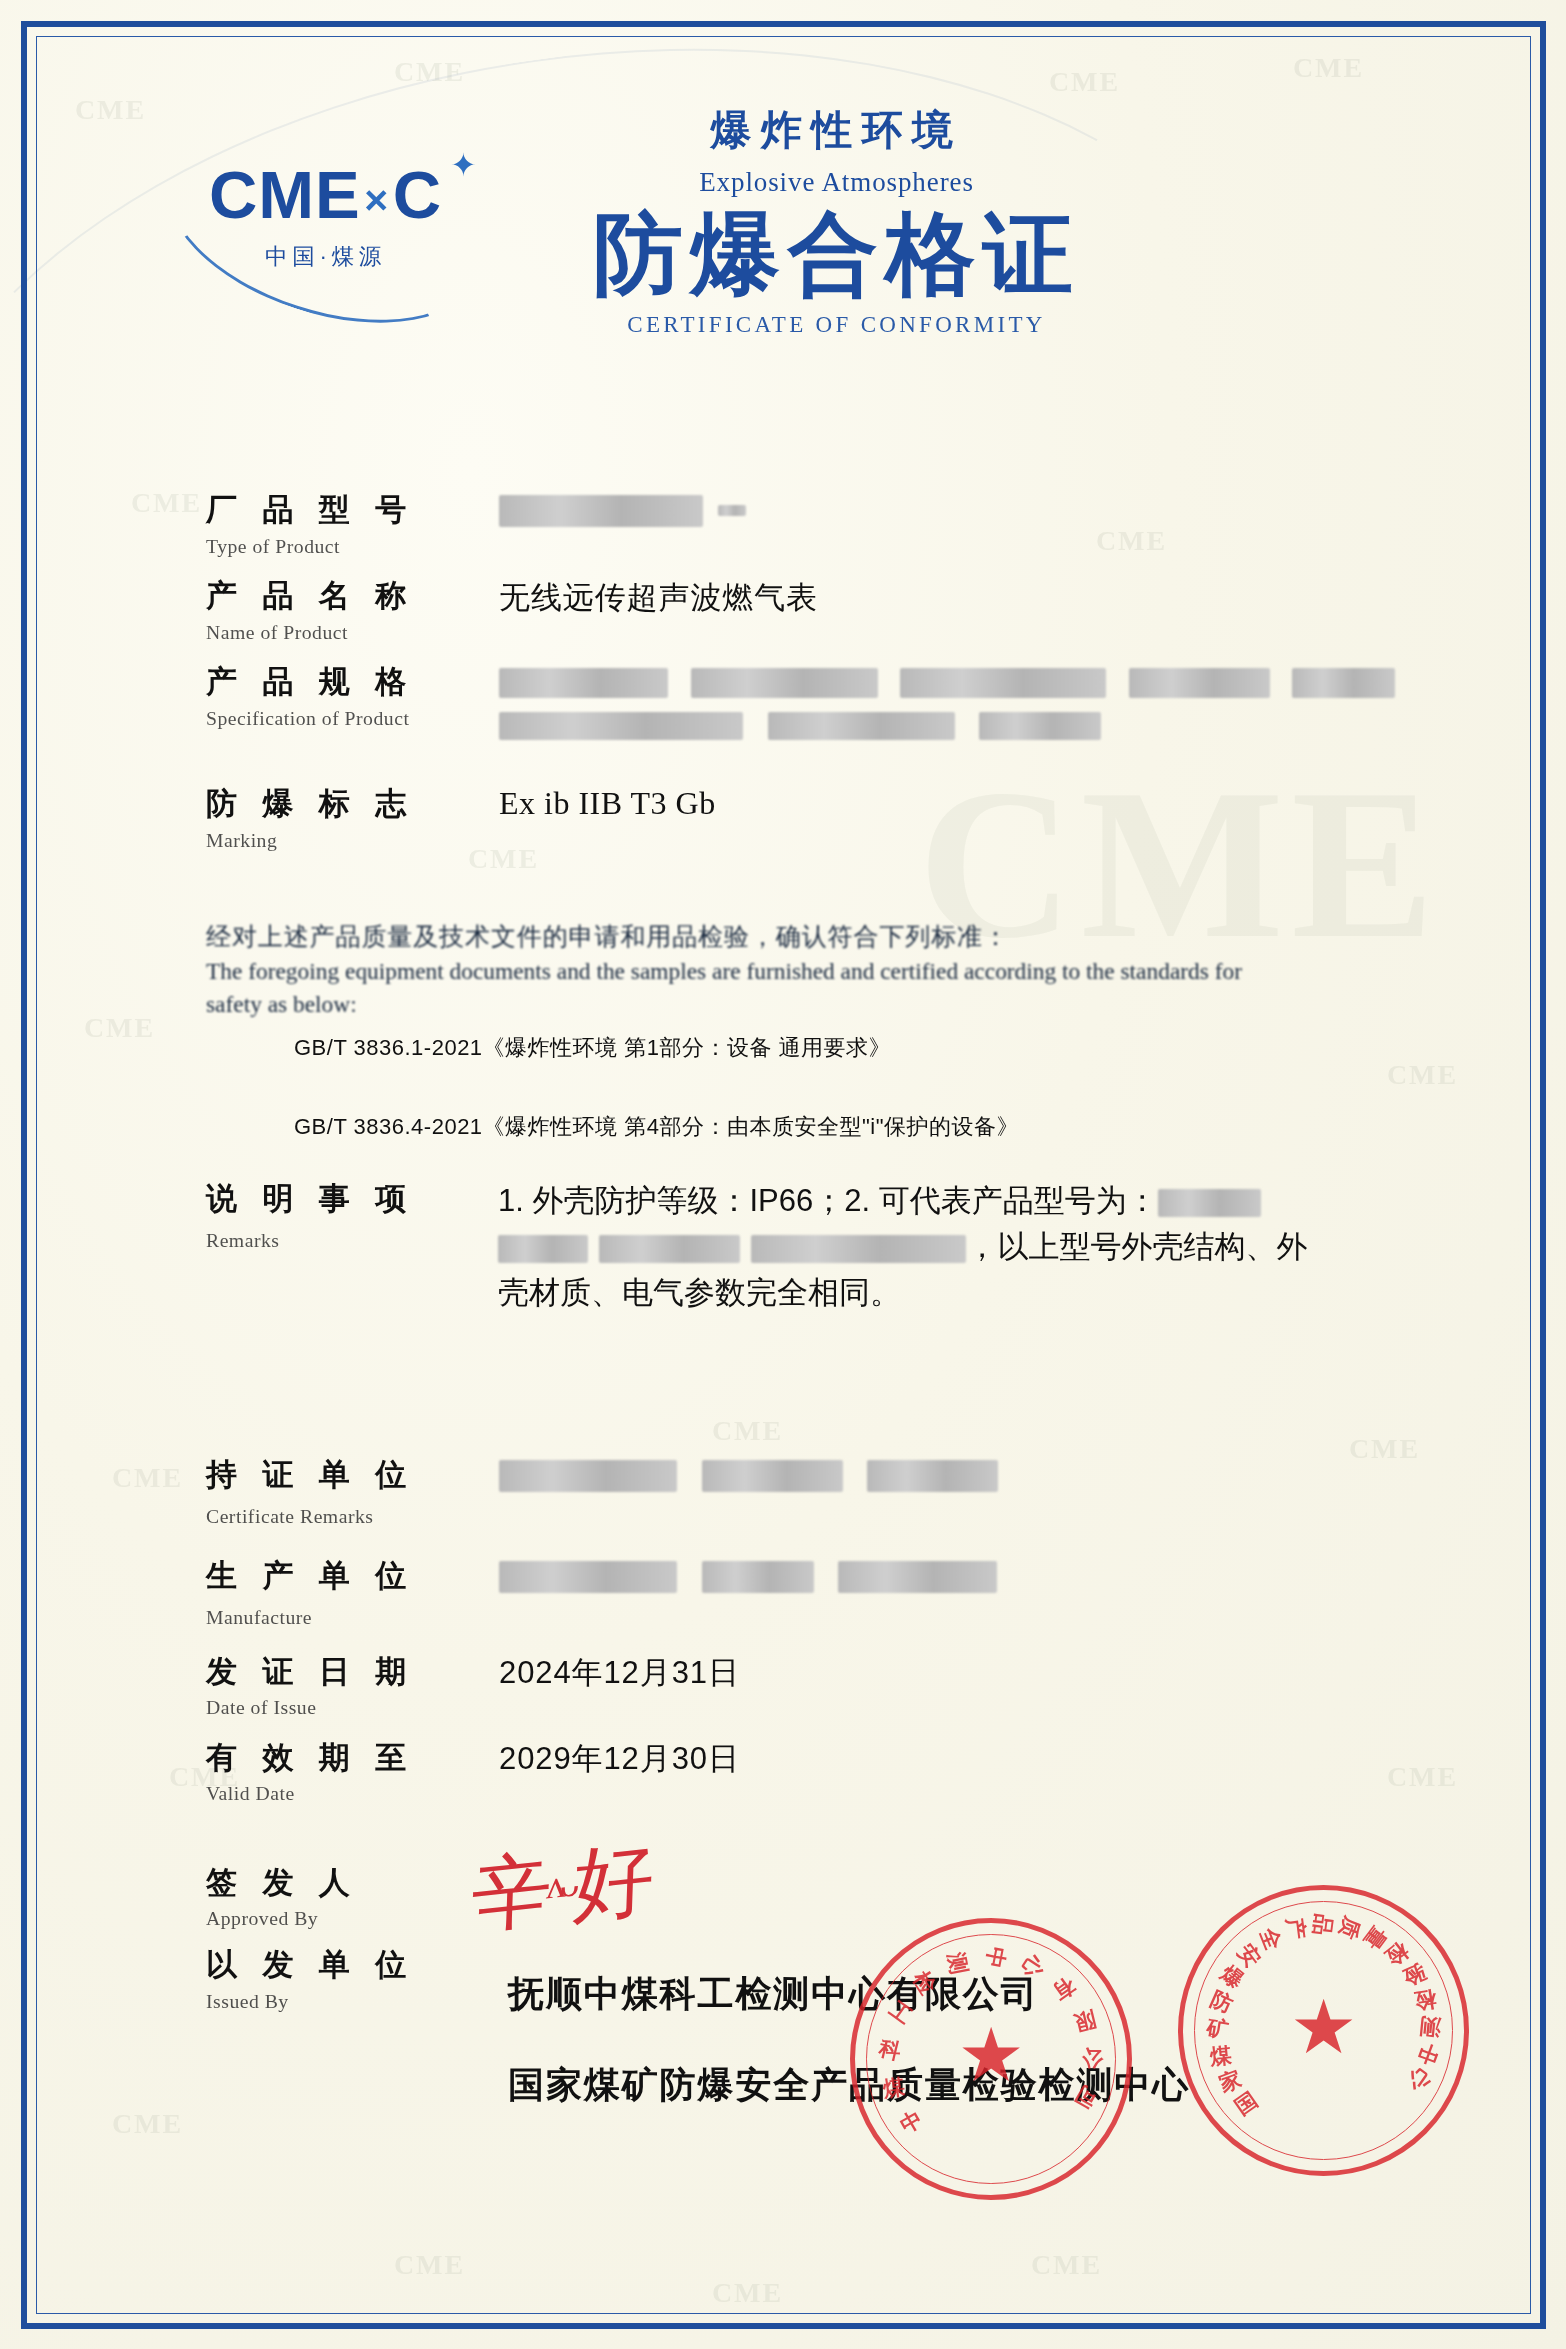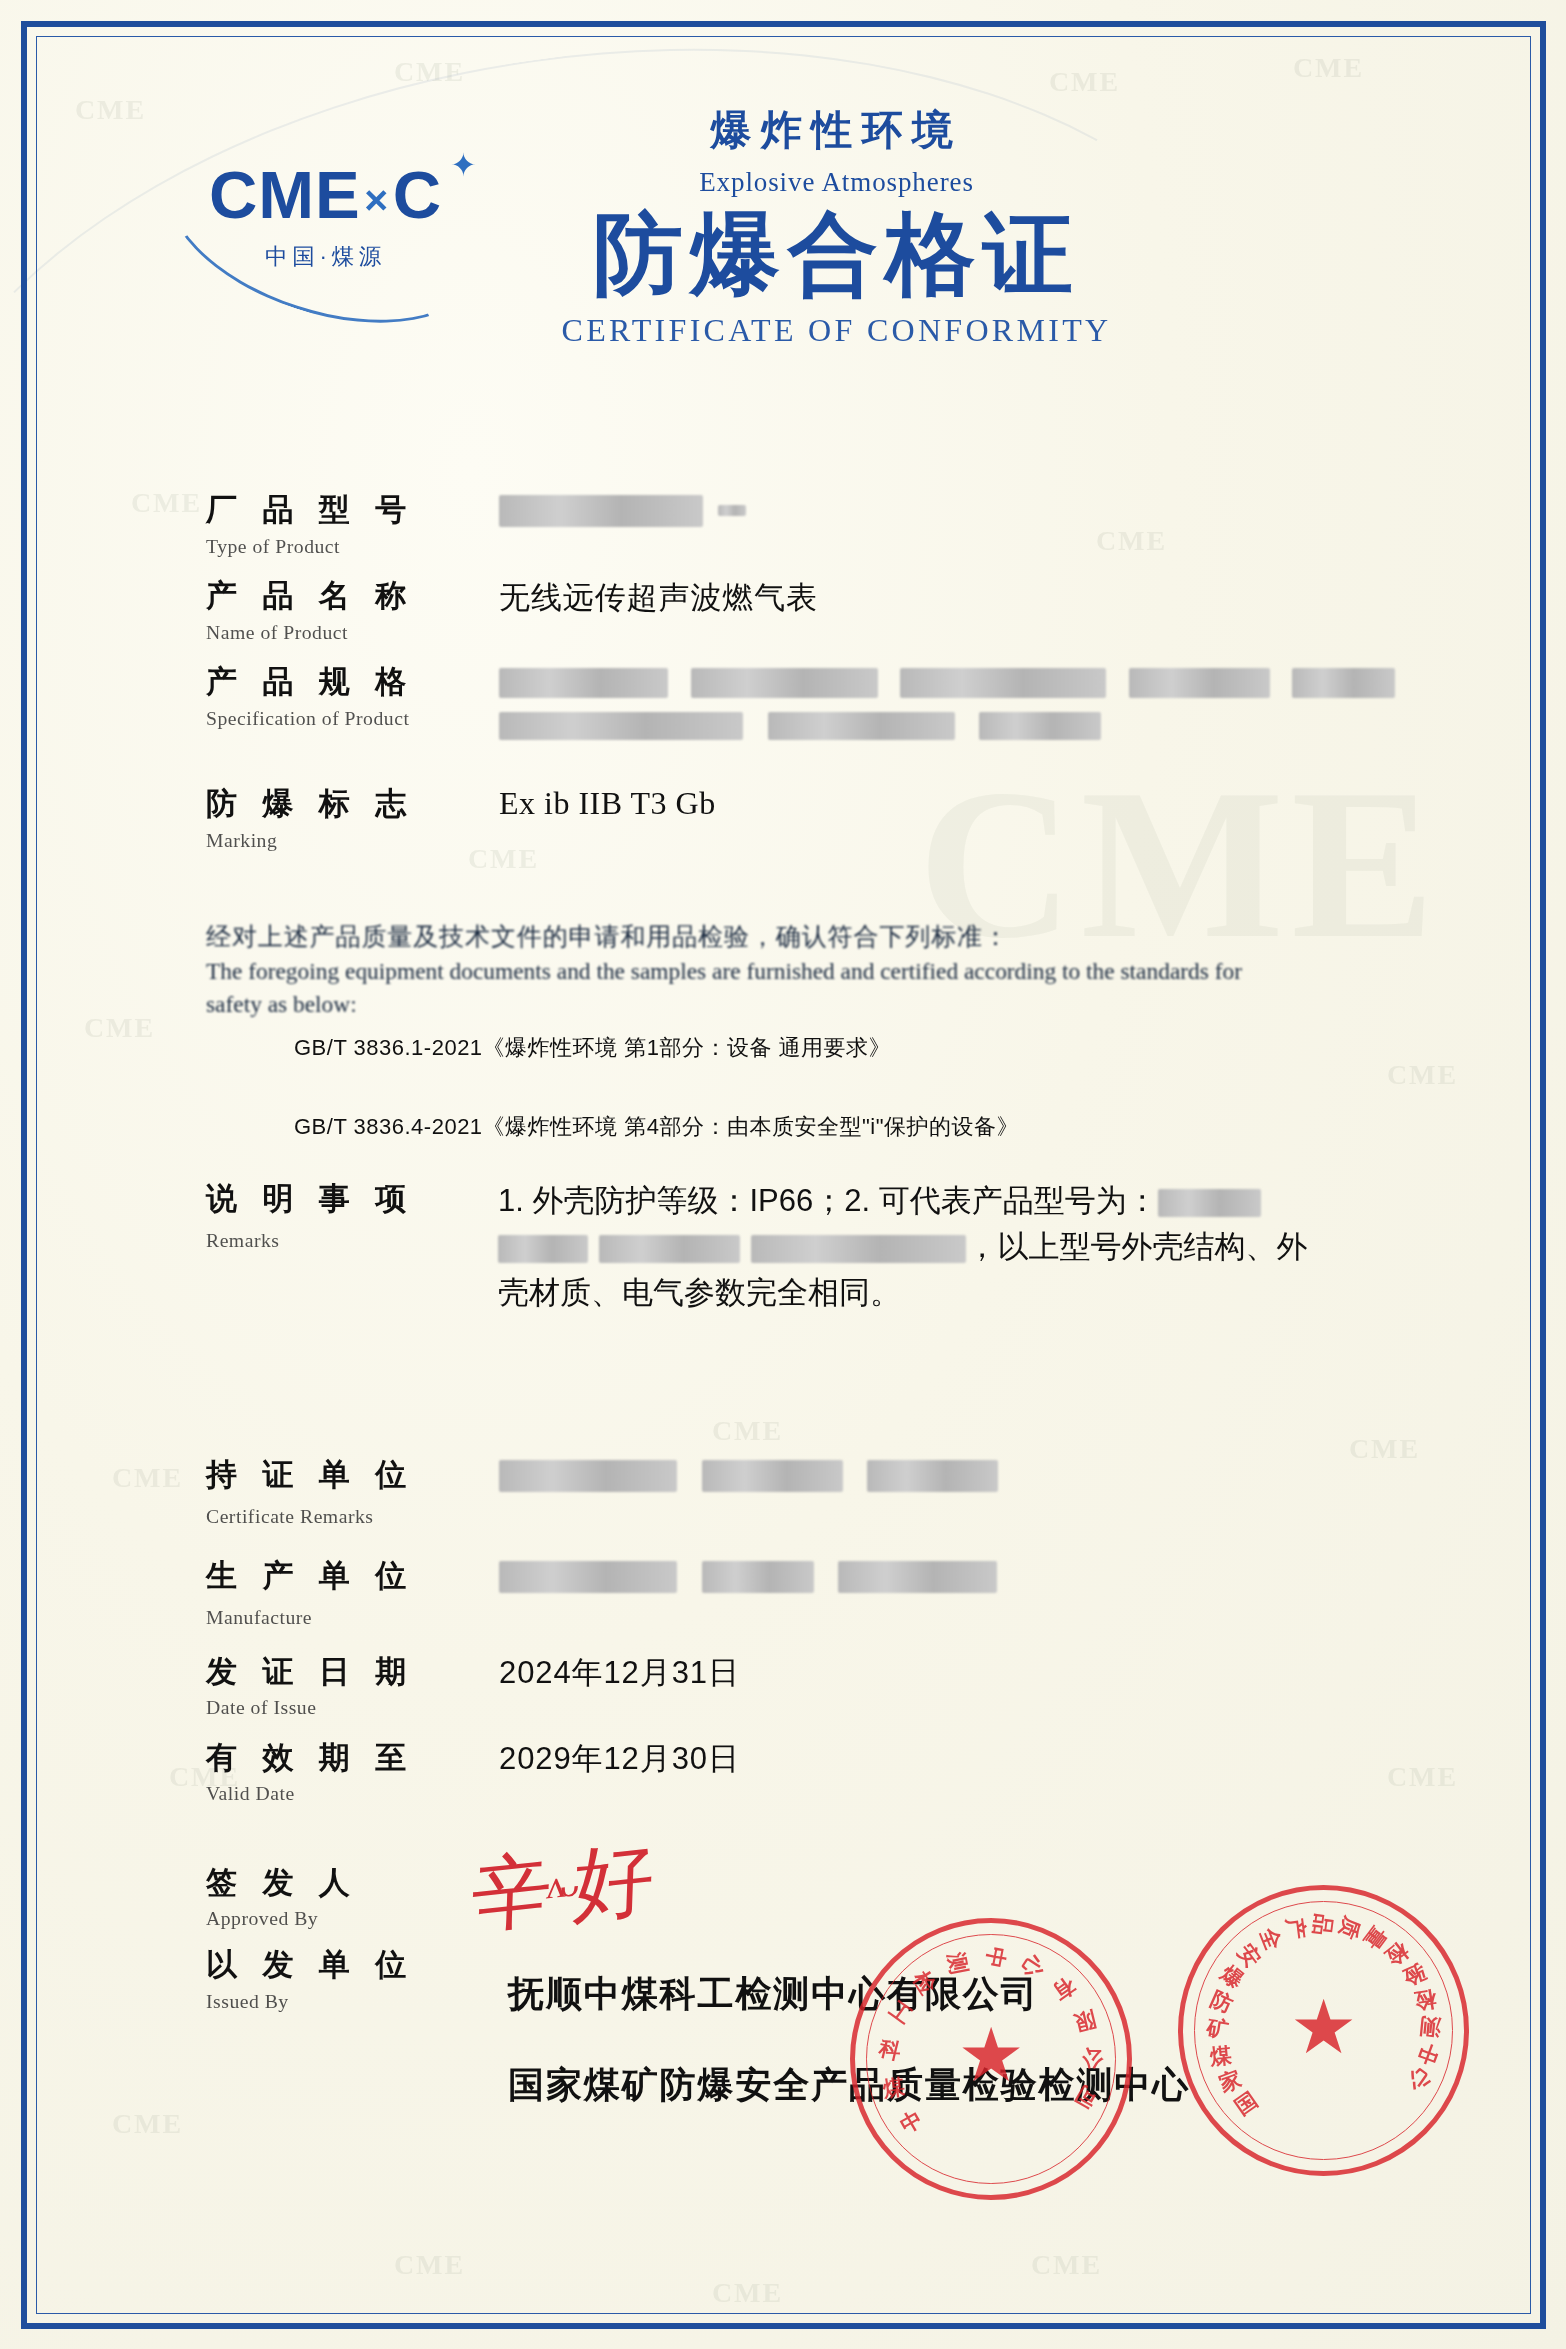--- a/index.html
+++ b/index.html
@@ -160,21 +160,21 @@
   .t-main {
     font-size: 90px;
     font-weight: bold;
     color: #1d4c9e;
     letter-spacing: 7.5px;
     margin-top: 5.6px;
     font-family: "Liberation Sans", sans-serif;
     line-height: 1.12;
   }
   .t-en-main {
-    font-size: 32px;
+    font-size: 23px;
     color: #2a5aa8;
     letter-spacing: 3.3px;
     margin-top: 7.5px;
     font-family: "Liberation Serif", serif;
   }
 
   
   .cert-no {
     position: absolute;
     left: 848px;

